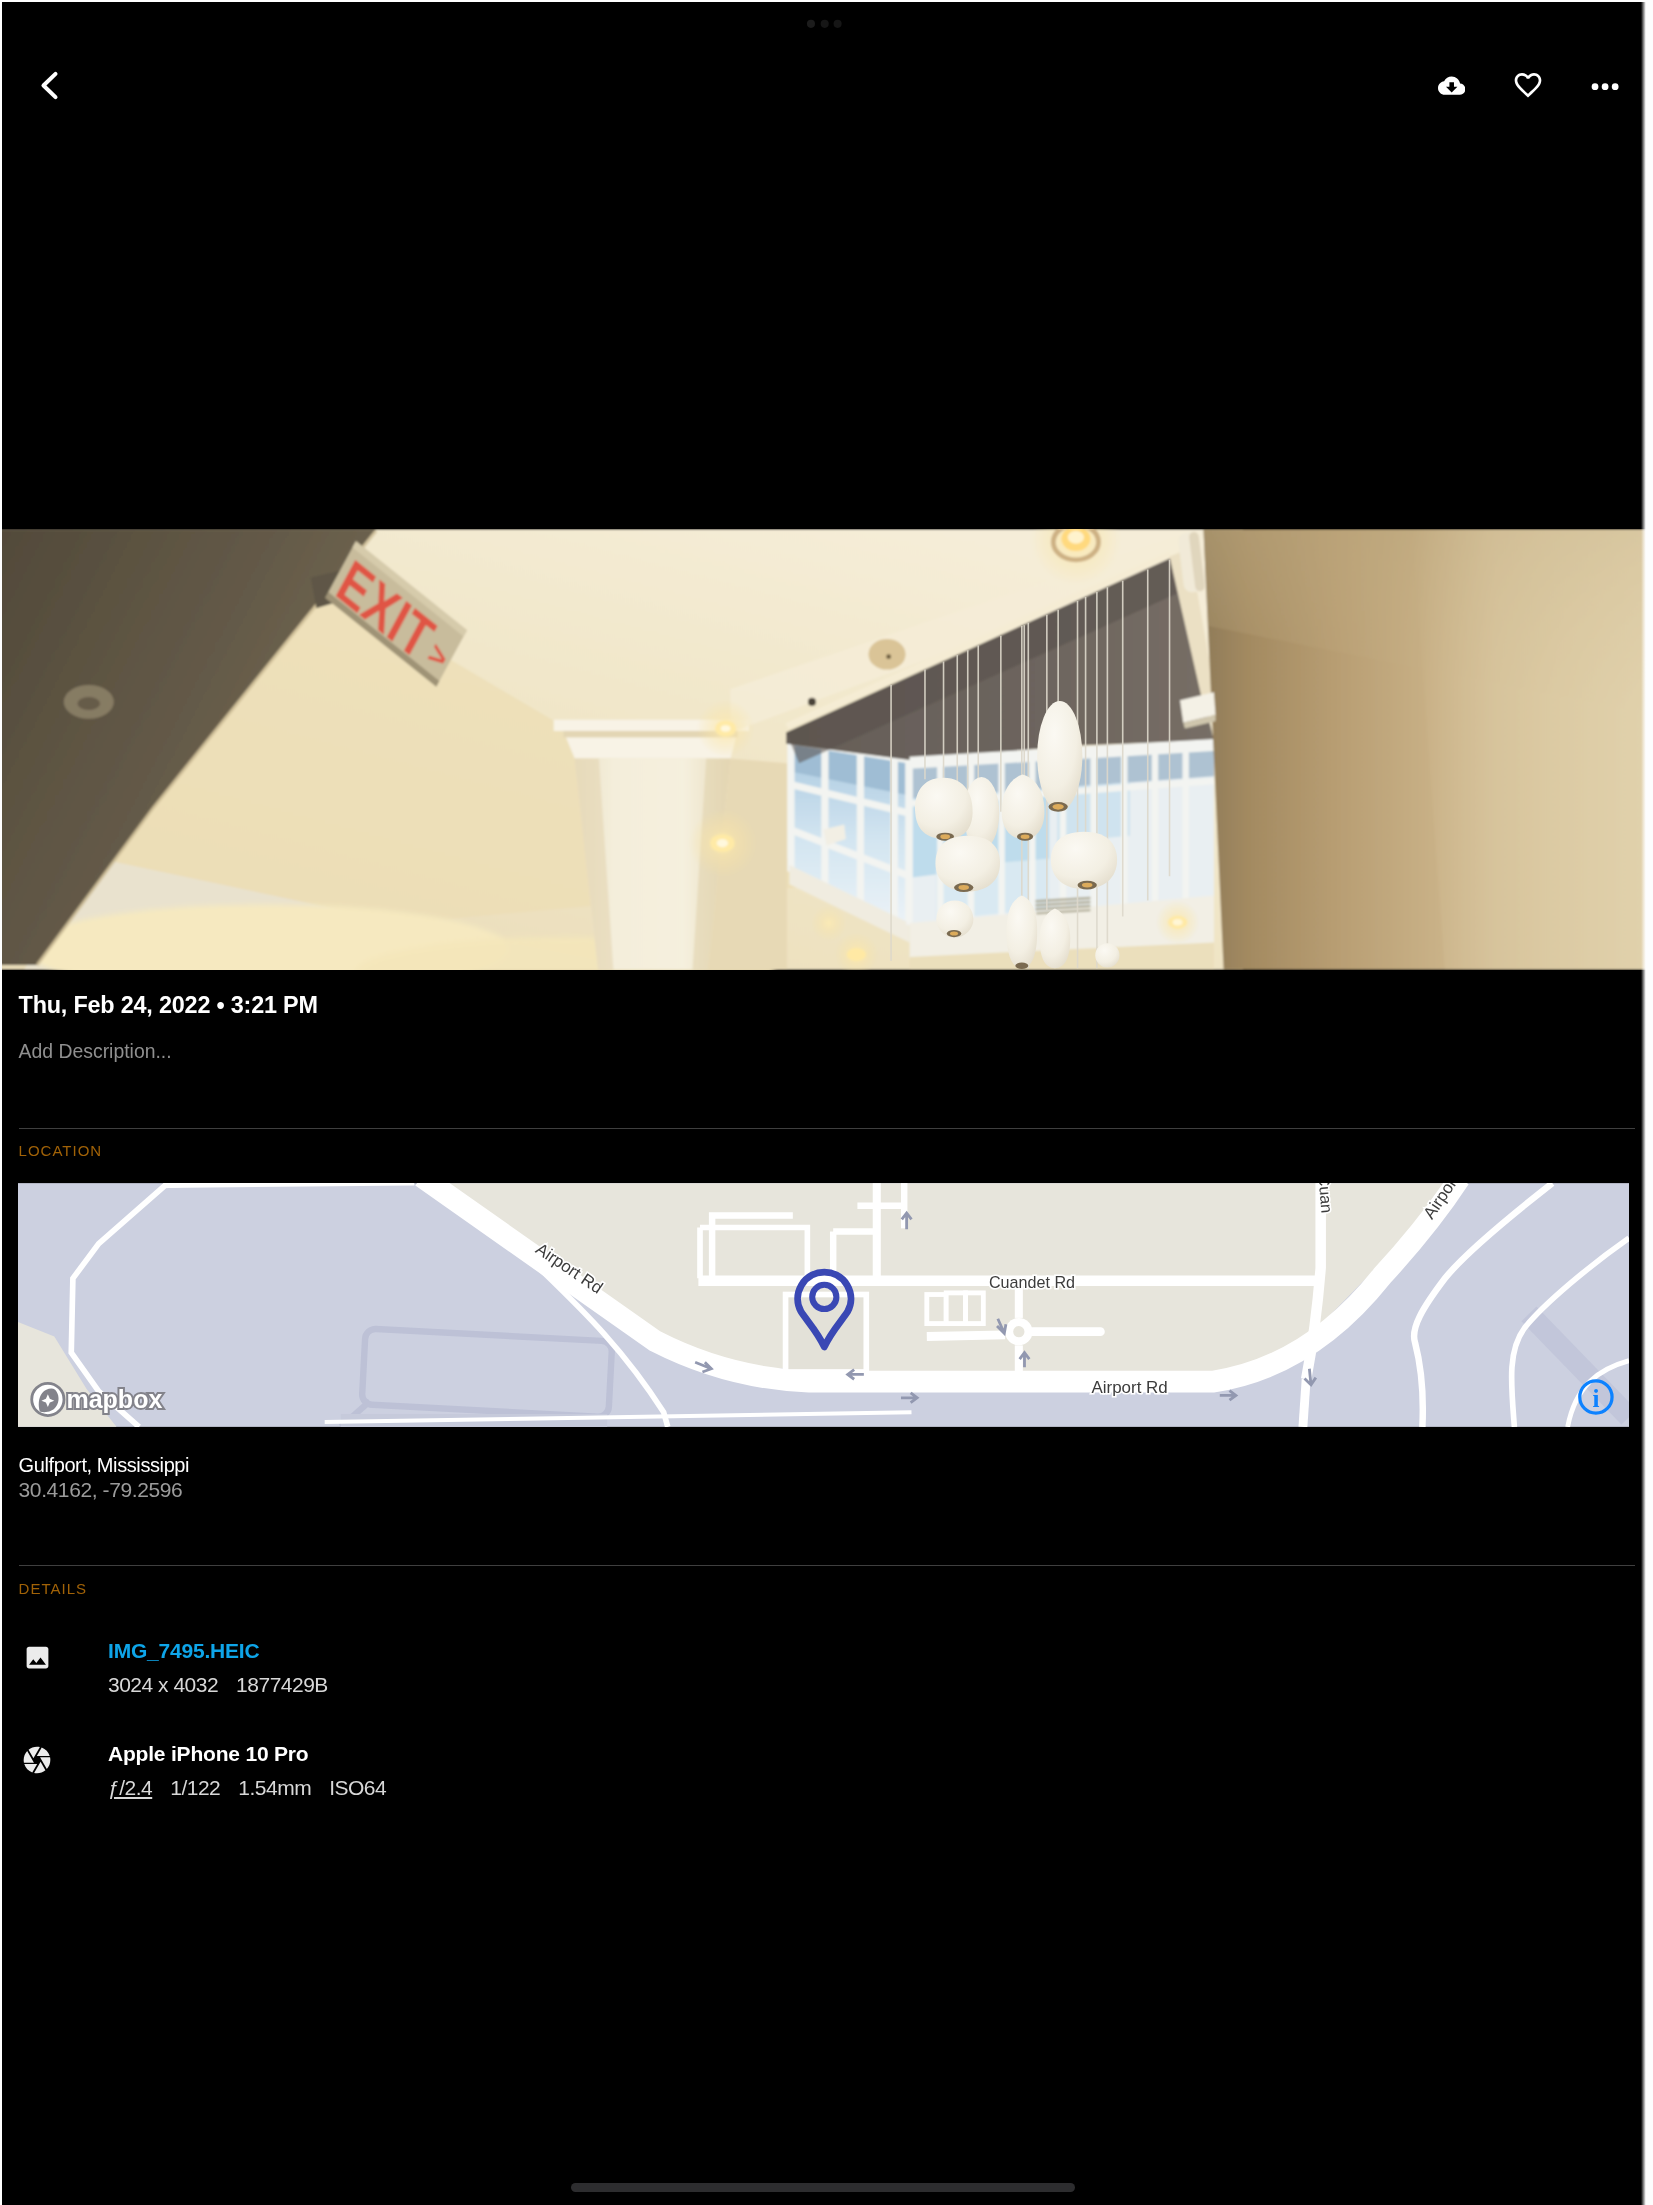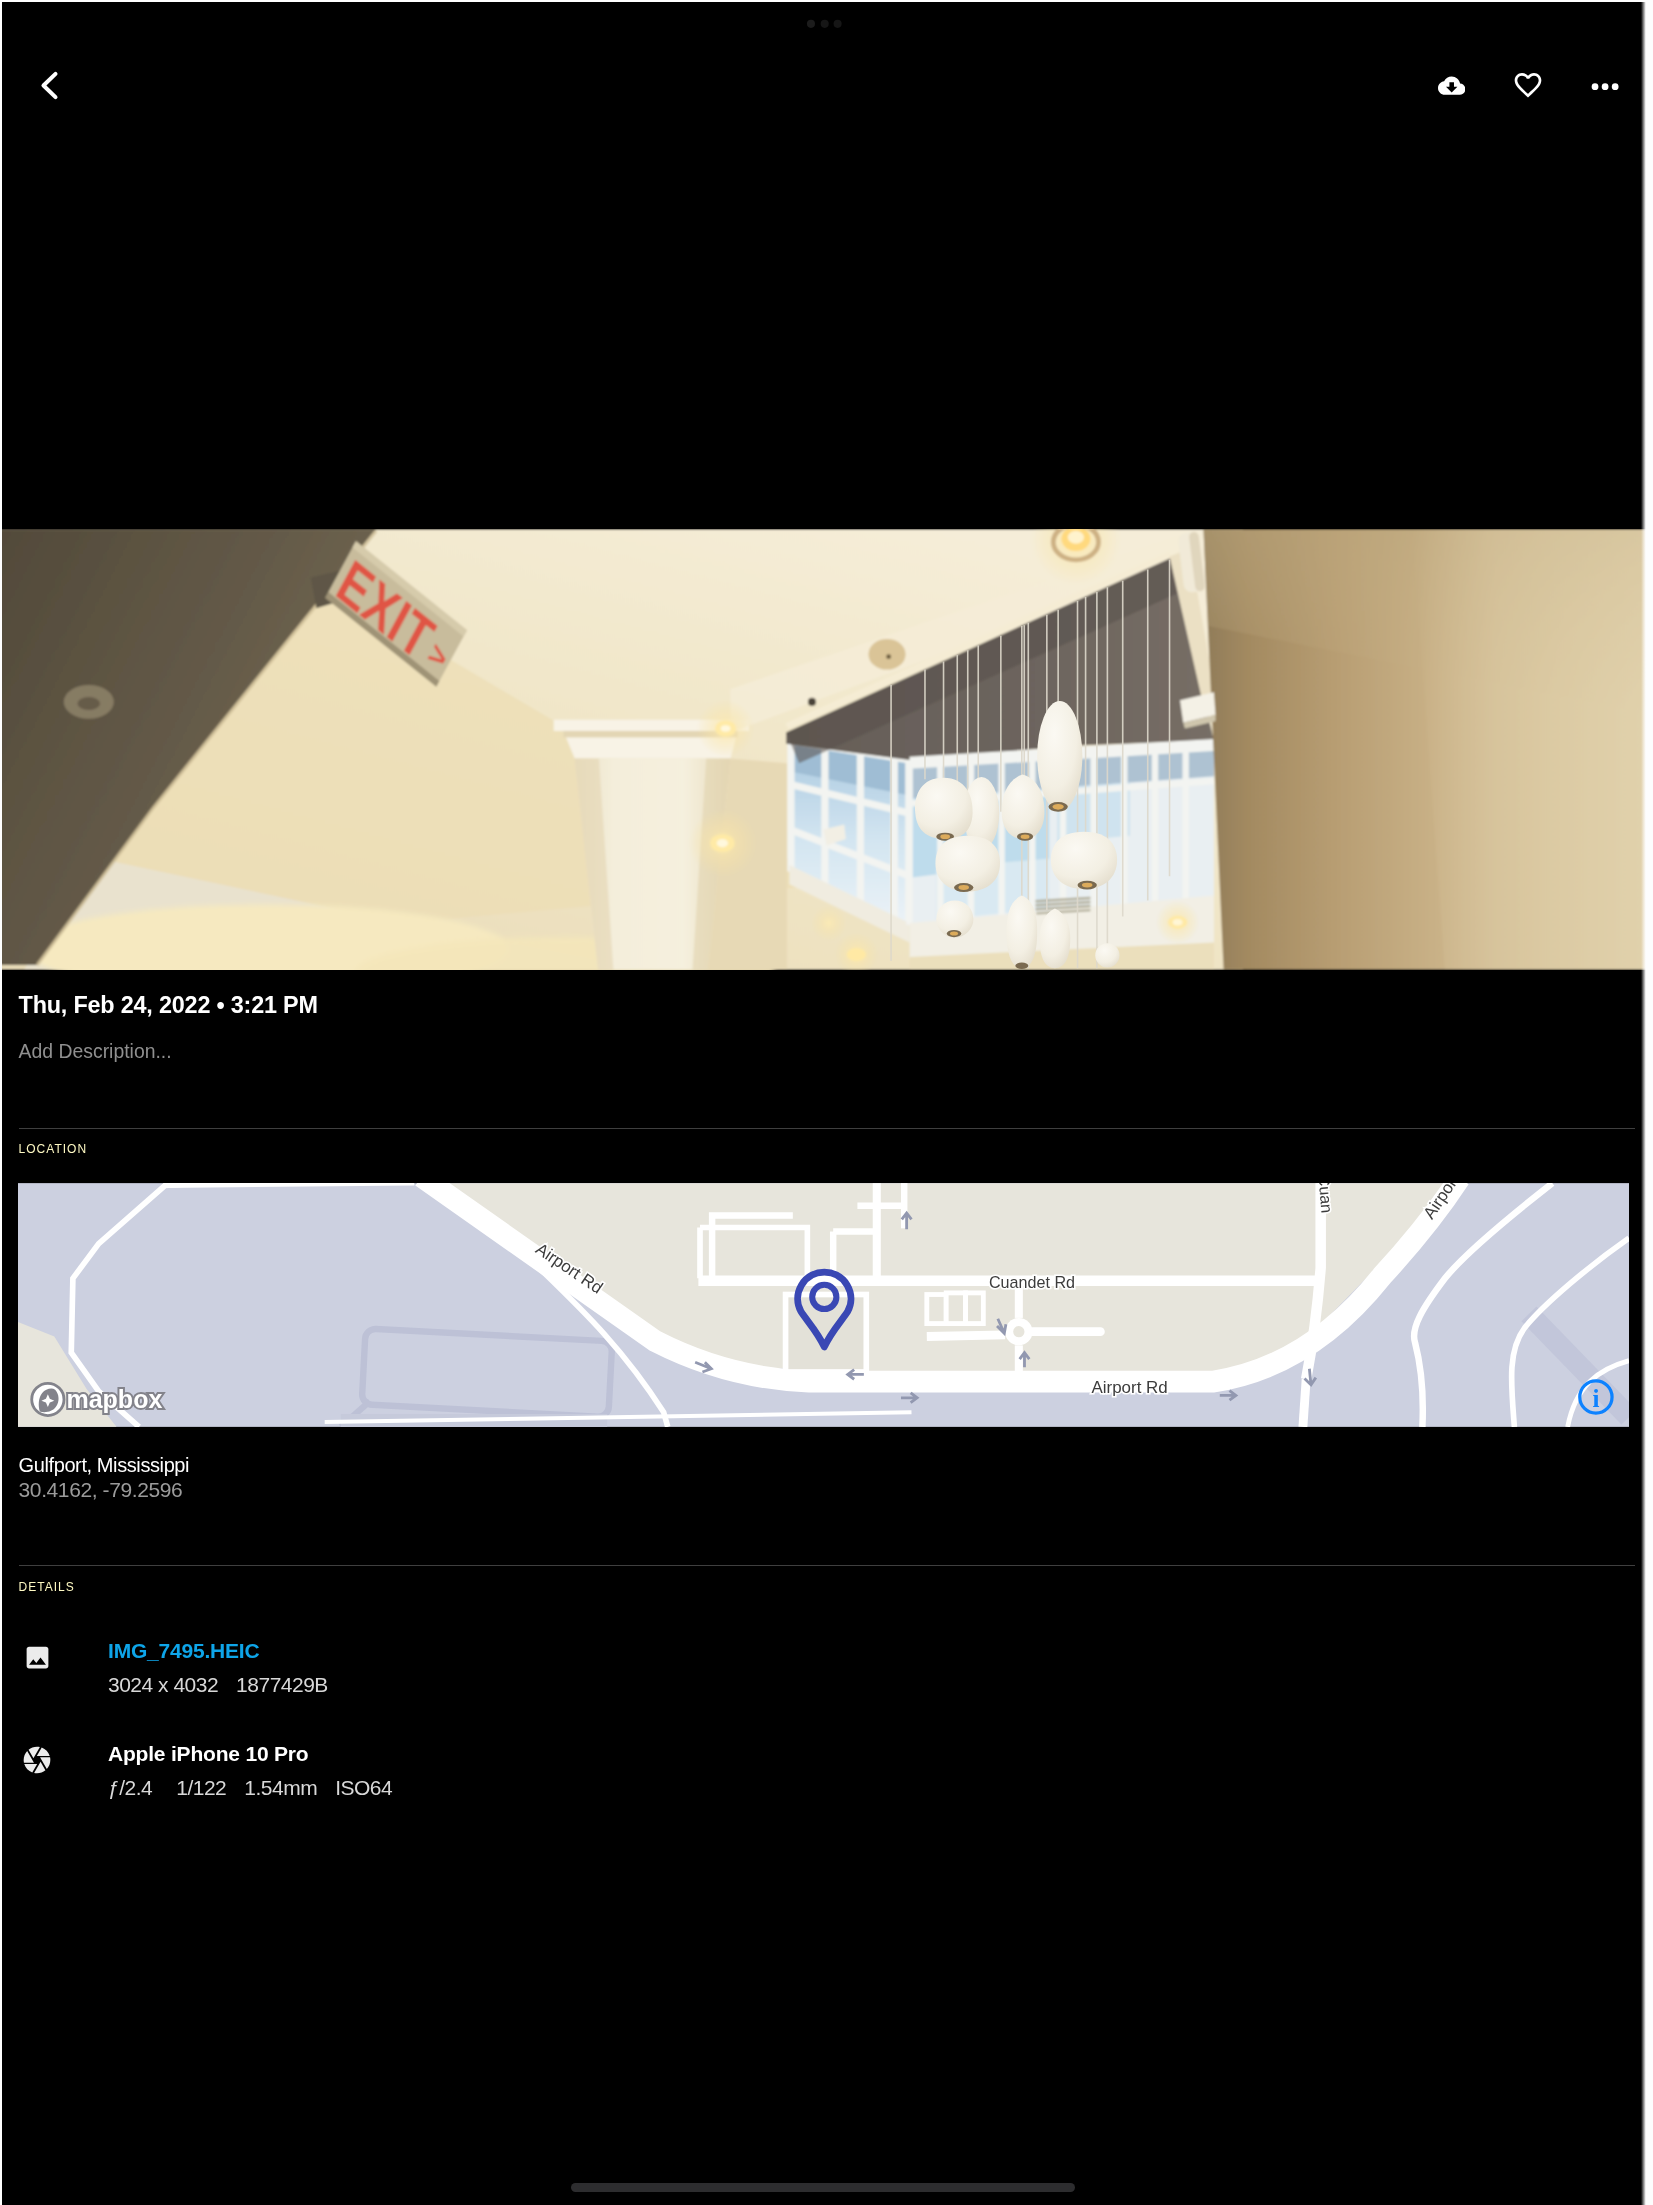--- a/index.html
+++ b/index.html
@@ -1,18 +1,18 @@
 <!DOCTYPE html>
 <html style="font-size:13px"><head>
 <meta charset="utf-8">
 <style>
 html,body{margin:0;padding:0;background:#000;}
 body{width:1653px;height:2205px;overflow:hidden;position:relative;font-family:"Liberation Sans",sans-serif;}
 .abs{position:absolute;}
-.hdr{color:#fef9c3;font-size:12px;letter-spacing:1px;}
+.hdr{color:#a16207;font-size:15px;letter-spacing:1px;}
 .divider{height:0.8px;background:#3f3f3f;}
 </style>
 </head>
 <body>
 
 <div class="abs" style="left:806px;top:17px;">
 <svg width="39" height="9.7" viewBox="0 0 48 12">
       <circle cx="6" cy="6" r="5" fill="#1c1c1c"></circle>
       <circle cx="23" cy="6" r="5" fill="#161616"></circle>
       <circle cx="39" cy="6" r="5" fill="#161616"></circle>
@@ -439,21 +439,21 @@
 <div class="abs" style="left:108px;top:1673px;color:#d8d8d8;font-size:21px;letter-spacing:-0.5px;"><span style="margin-right:18px;text-align:right;">3024 x 4032</span>1877429B</div>
 
 <div class="abs" style="left:21px;top:1744px;">
 <svg width="32" height="32" viewBox="0 0 24 24">
       <path fill="#ececec" d="M9.4 10.5l4.77-8.26C13.47 2.09 12.75 2 12 2c-2.4 0-4.6.85-6.32 2.25l3.66 6.35.06-.1zM21.54 9c-.92-2.92-3.15-5.26-6-6.34L11.88 9h9.66zm.26 1h-7.49l.29.5 4.76 8.25C21 16.97 22 14.61 22 12c0-.69-.07-1.35-.2-2zM8.54 12l-3.9-6.75C3.01 7.03 2 9.39 2 12c0 .69.07 1.35.2 2h7.49l-1.15-2zm-6.08 3c.92 2.92 3.15 5.26 6 6.34L12.12 15H2.46zm11.27 0l-3.9 6.76c.7.15 1.42.24 2.17.24 2.4 0 4.6-.85 6.32-2.25l-3.66-6.35-.93 1.6z"></path>
     </svg>
 </div>
 
 <div class="abs" style="left:108px;top:1742px;color:#fff;font-size:21px;font-weight:bold;letter-spacing:-0.2px;">Apple iPhone 10 Pro</div>
 
-<div class="abs" style="left:108px;top:1776px;color:#d8d8d8;font-size:21px;letter-spacing:-0.5px;"><span style="margin-right:24px;">ƒ/2.4</span><span style="margin-right:18px;">1/122</span><span style="margin-right:18px;">1.54mm</span>ISO64</div>
+<div class="abs" style="left:108px;top:1776px;color:#d8d8d8;font-size:21px;letter-spacing:-0.5px;"><span style="margin-right:18px;text-decoration:underline;">ƒ/2.4</span><span style="margin-right:18px;">1/122</span><span style="margin-right:18px;">1.54mm</span>ISO64</div>
 
 <div class="abs" style="left:571px;top:2183px;width:504px;height:9px;border-radius:4.8px;background:#2d2d2f;"></div>
 
 <div class="abs" style="left:0;top:0;width:1653px;height:1.6px;background:#fff;"></div>
 
 <div class="abs" style="left:0;top:0;width:1.6px;height:2205px;background:#fff;"></div>
 
 <div class="abs" style="left:1641px;top:0;width:12px;height:2205px;background:linear-gradient(to right, rgba(253,253,253,0), #fdfdfd 40%);"></div>
 
 

